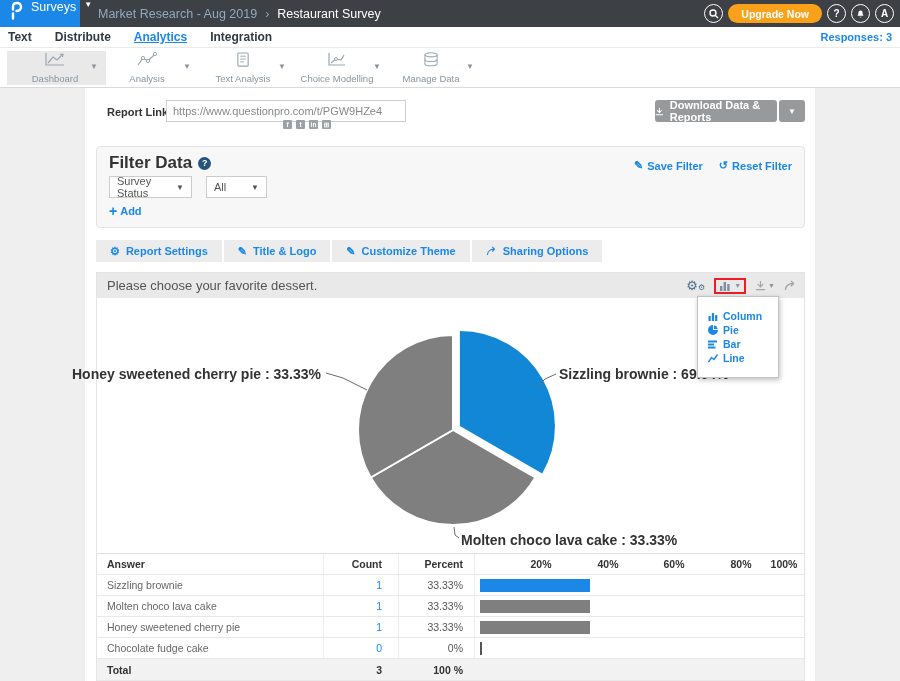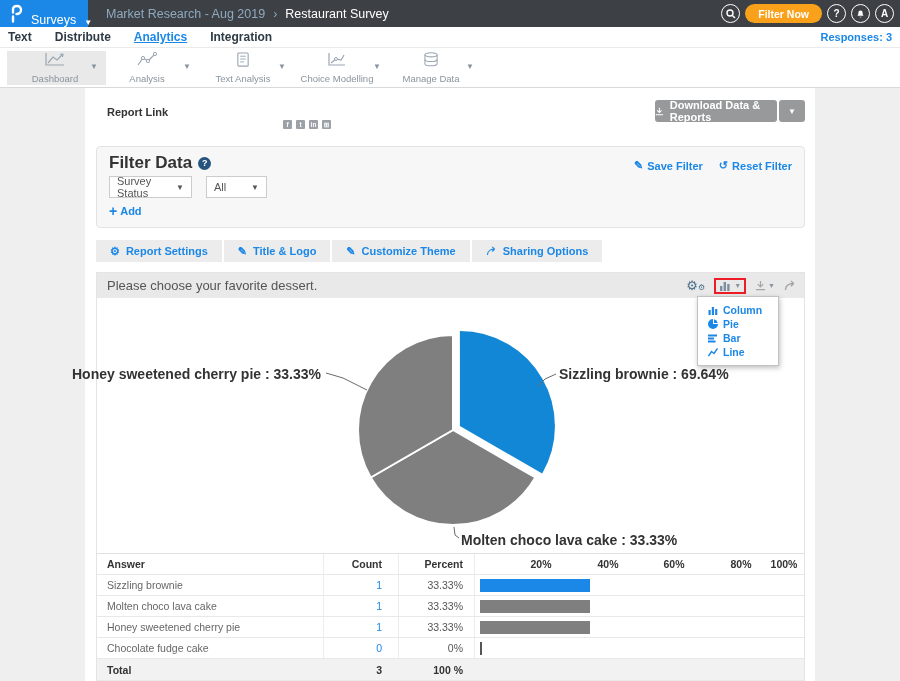--- a/index.html
+++ b/index.html
@@ -1,21 +1,21 @@
 <!DOCTYPE html>
 <html><head>
 <meta charset="utf-8">
 <style>
   * { margin:0; padding:0; box-sizing:border-box; }
   body { font-family:"Liberation Sans", sans-serif; background:#fff; }
   #page { position:relative; width:900px; height:681px; background:#EFEFEF; overflow:hidden; }
 
   
   .topbar { position:absolute; left:0; top:0; width:900px; height:27px; background:#3D4045; display:flex; align-items:center; }
-  .logo-block { width:88px; height:27px; background:#1B87E6; display:flex; align-items:flex-end; padding-left:9px; gap:7px; flex:none; }
+  .logo-block { width:80px; height:27px; background:#1B87E6; display:flex; align-items:flex-start; padding-left:9px; gap:7px; flex:none; }
   .product-label { color:#fff; font-size:12.5px; }
   .tiny-caret { color:#fff; font-size:8px; margin-left:1px; }
   .breadcrumb { margin-left:18px; font-size:12.5px; display:flex; align-items:flex-end; gap:8px; white-space:nowrap; }
   .crumb-parent { color:#8FA9BF; }
   .crumb-sep { color:#8FA9BF; }
   .crumb-current { color:#fff; }
   .topbar-right { margin-left:auto; display:flex; align-items:center; gap:5px; padding-right:6px; }
   .circle-btn { width:19px; height:19px; border:1.5px solid #fff; border-radius:50%; color:#fff; font-size:10px; font-weight:bold; display:flex; align-items:center; justify-content:center; flex:none; }
   .upgrade-btn { background:#F9A11B; color:#fff; font-weight:bold; font-size:10.5px; height:19px; padding:0 13px; border-radius:10px; display:flex; align-items:center; }
 
@@ -66,21 +66,21 @@
   .cogs { color:#4A708C; font-size:13px; cursor:pointer; line-height:1; }
   .chart-type-btn { border:2px solid #EE1C25; padding:1px 3px; display:flex; align-items:center; gap:3px; cursor:pointer; background:#E9E9E9; }
   .icon-caret { font-size:7px; color:#8A949E; }
   .gray-ic-btn { display:flex; align-items:center; gap:2px; cursor:pointer; }
 
   
   .pie-svg { position:absolute; left:0; top:30px; }
   .pie-label { position:absolute; font-size:14px; font-weight:bold; color:#333; white-space:nowrap; }
 
   
-  .chart-menu { position:absolute; left:697px; top:296px; width:82px; background:#fff; border:1px solid #C2C2C2; box-shadow:1px 2px 5px rgba(0,0,0,0.25); padding:6px 0; z-index:20; }
+  .chart-menu { position:absolute; left:697px; top:296px; width:82px; background:#fff; border:1px solid #C2C2C2; box-shadow:1px 2px 5px rgba(0,0,0,0.25); padding:12px 0; z-index:20; }
   .menu-item { height:14px; display:flex; align-items:center; gap:5px; padding-left:10px; color:#1B87E6; font-size:10.5px; font-weight:bold; cursor:pointer; }
 
   
   .anstable { position:absolute; left:0; top:280px; width:707px; font-size:10.5px; }
   .trow { display:flex; border-bottom:1px solid #E8E8E8; background:#fff; }
   .thead-row { height:22px; font-weight:bold; color:#333; border-top:1px solid #E0E0E0; }
   .body-row { height:21px; color:#666; }
   .c-answer { width:226px; padding-left:10px; display:flex; align-items:center; }
   .c-count  { width:75px; padding-right:16px; display:flex; align-items:center; justify-content:flex-end; border-left:1px solid #ECECEC; }
   .c-pct    { width:76px; padding-right:11px; display:flex; align-items:center; justify-content:flex-end; border-left:1px solid #ECECEC;padding-left:16px; }
@@ -113,21 +113,21 @@
       <span class="crumb-sep">›</span>
       <span class="crumb-current">Restaurant Survey</span>
     </div>
     <div class="topbar-right">
       <span class="circle-btn">
         <svg width="10" height="10" viewBox="0 0 10 10">
             <circle cx="4" cy="4" r="3" stroke="#fff" stroke-width="1.4" fill="none"></circle>
             <line x1="6.4" y1="6.4" x2="9" y2="9" stroke="#fff" stroke-width="1.4"></line>
           </svg>
       </span>
-      <span class="upgrade-btn">Filter Now</span>
+      <span class="upgrade-btn">Upgrade Now</span>
       <span class="circle-btn">?</span>
       <span class="circle-btn">
         <svg width="11" height="11" viewBox="0 0 14 14">
             <path d="M3,10 h8 c-1,-1 -1.3,-2.2 -1.3,-4 a2.7,2.7 0 0 0 -5.4,0 c0,1.8 -0.3,3 -1.3,4 z" fill="#fff"></path>
             <path d="M5.7,11.2 a1.4,1.4 0 0 0 2.6,0" fill="#fff"></path>
           </svg>
       </span>
       <span class="circle-btn">A</span>
     </div>
   </div>
@@ -192,20 +192,21 @@
           <path d="M2.5,8 c0,1.2 2.9,2.2 6.5,2.2 s6.5,-1 6.5,-2.2" stroke="#9AA6B2" fill="none" stroke-width="1.1"></path>
         </svg>
       <span class="tool-label">Manage Data</span>
     </div>
     <span class="tool-caret" style="left:466px">▼</span>
   </div>
 
   <div class="panel-bg"></div>
 
   <div class="report-label">Report Link</div>
+  <input class="report-input" readonly="" value="https://www.questionpro.com/t/PGW9HZe4" style="">
   <div class="social-row">
     <span class="social-ic">f</span>
     <span class="social-ic">t</span>
     <span class="social-ic">in</span>
     <span class="social-ic">⊞</span>
   </div>
   <div class="download-btn">
     <svg width="11" height="11" viewBox="0 0 12 12">
         <path d="M6,1 v6 M3,4.5 l3,3 3,-3 M1,10.5 h10" stroke="#fff" stroke-width="1.4" fill="none"></path>
       </svg>

